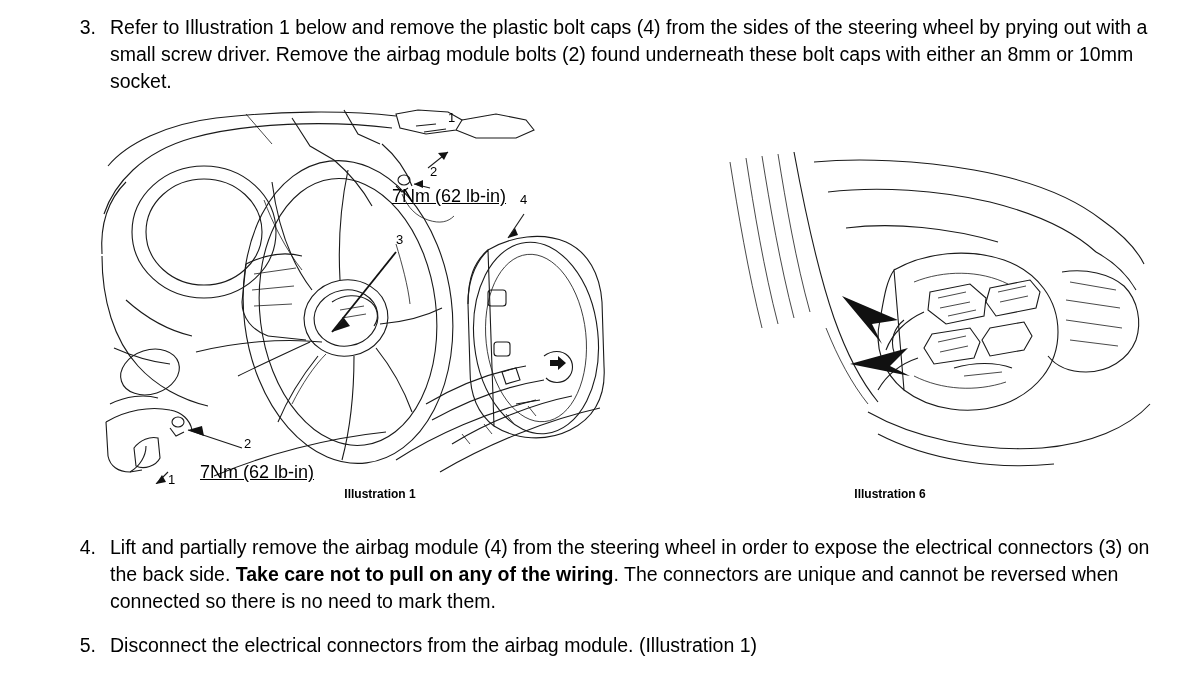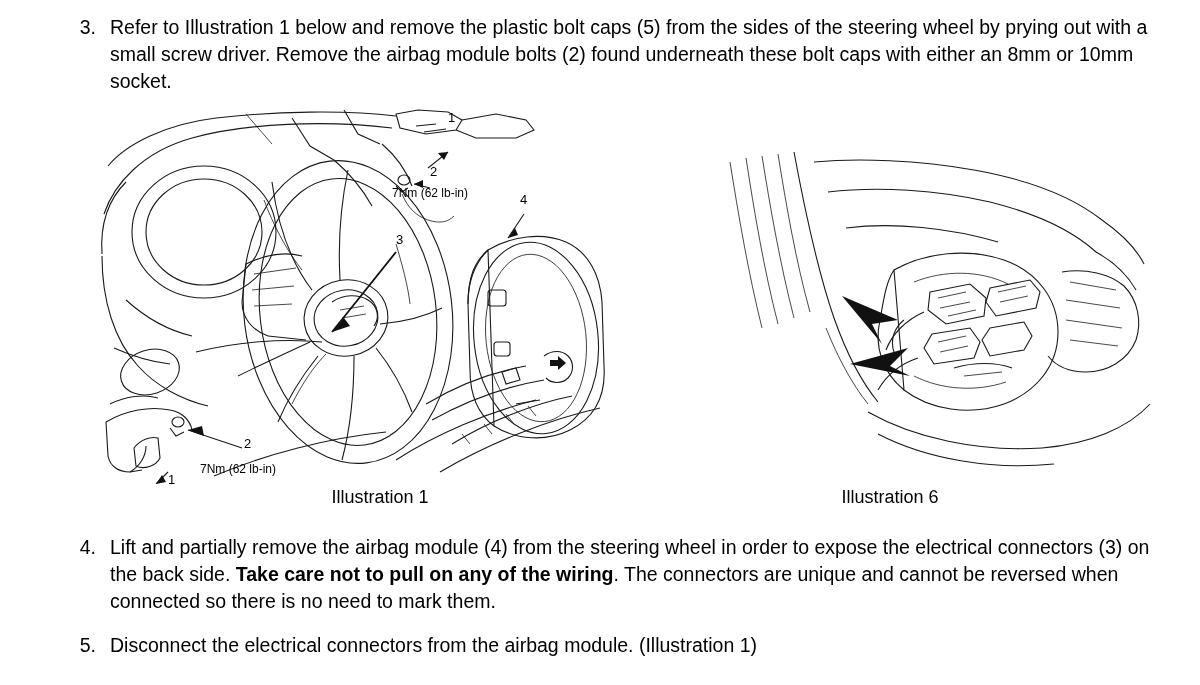--- a/index.html
+++ b/index.html
@@ -49,54 +49,55 @@
   
   .illus-wrap {
     position: absolute;
     overflow: hidden;
   }
   #illus1 { left: 96px; top: 104px; width: 640px; height: 380px; }
   #illus2 { left: 718px; top: 152px; width: 440px; height: 320px; }
 
   .caption {
     position: absolute;
-    font-size: 18px;
-    font-weight: normal;
+    font-size: 12px;
+    font-weight: bold;
     text-align: center;
   }
   #cap1 { left: 230px; top: 487px; width: 300px; }
   #cap2 { left: 740px; top: 487px; width: 300px; }
 
   
   .callout {
     position: absolute;
     font-size: 13px;
     font-family: "Liberation Sans", sans-serif;
     white-space: nowrap;
   }
   .torque {
     position: absolute;
-    font-size: 12px;
+    font-size: 18px;
     white-space: nowrap;
+    text-decoration: underline;
   }
 
   svg { display: block; }
   .ln { fill: none; stroke: #1a1a1a; stroke-width: 1.1; }
   .ln-thin { fill: none; stroke: #1a1a1a; stroke-width: 0.8; }
   .ln-thick { fill: none; stroke: #111; stroke-width: 1.8; }
   .fillk { fill: #111; stroke: none; }
 </style>
 </head>
 <body>
 
 <div class="page">
 
   <div class="step" id="step3">
     <div class="num">3.</div>
-    <div class="body">Refer to Illustration 1 below and remove the plastic bolt caps (5) from the sides of the steering wheel by prying out with a small screw driver.  Remove the airbag module bolts (2) found underneath these bolt caps with either an 8mm or 10mm socket.</div>
+    <div class="body">Refer to Illustration 1 below and remove the plastic bolt caps (4) from the sides of the steering wheel by prying out with a small screw driver.  Remove the airbag module bolts (2) found underneath these bolt caps with either an 8mm or 10mm socket.</div>
   </div>
 
   <div class="illus-wrap" id="illus1">
     <svg width="640" height="380" viewBox="0 0 640 380">
 
       <path class="ln" d="M12 62 C 30 40, 70 20, 120 14 C 180 7, 250 6, 300 12"></path>
       <path class="ln" d="M8 110 C 18 80, 46 48, 96 34 C 150 19, 230 16, 296 24"></path>
       <path class="ln" d="M6 150 C 4 120, 12 96, 30 78"></path>
       <ellipse class="ln" cx="108" cy="128" rx="72" ry="66"></ellipse>
       <ellipse class="ln" cx="108" cy="128" rx="58" ry="53"></ellipse>

